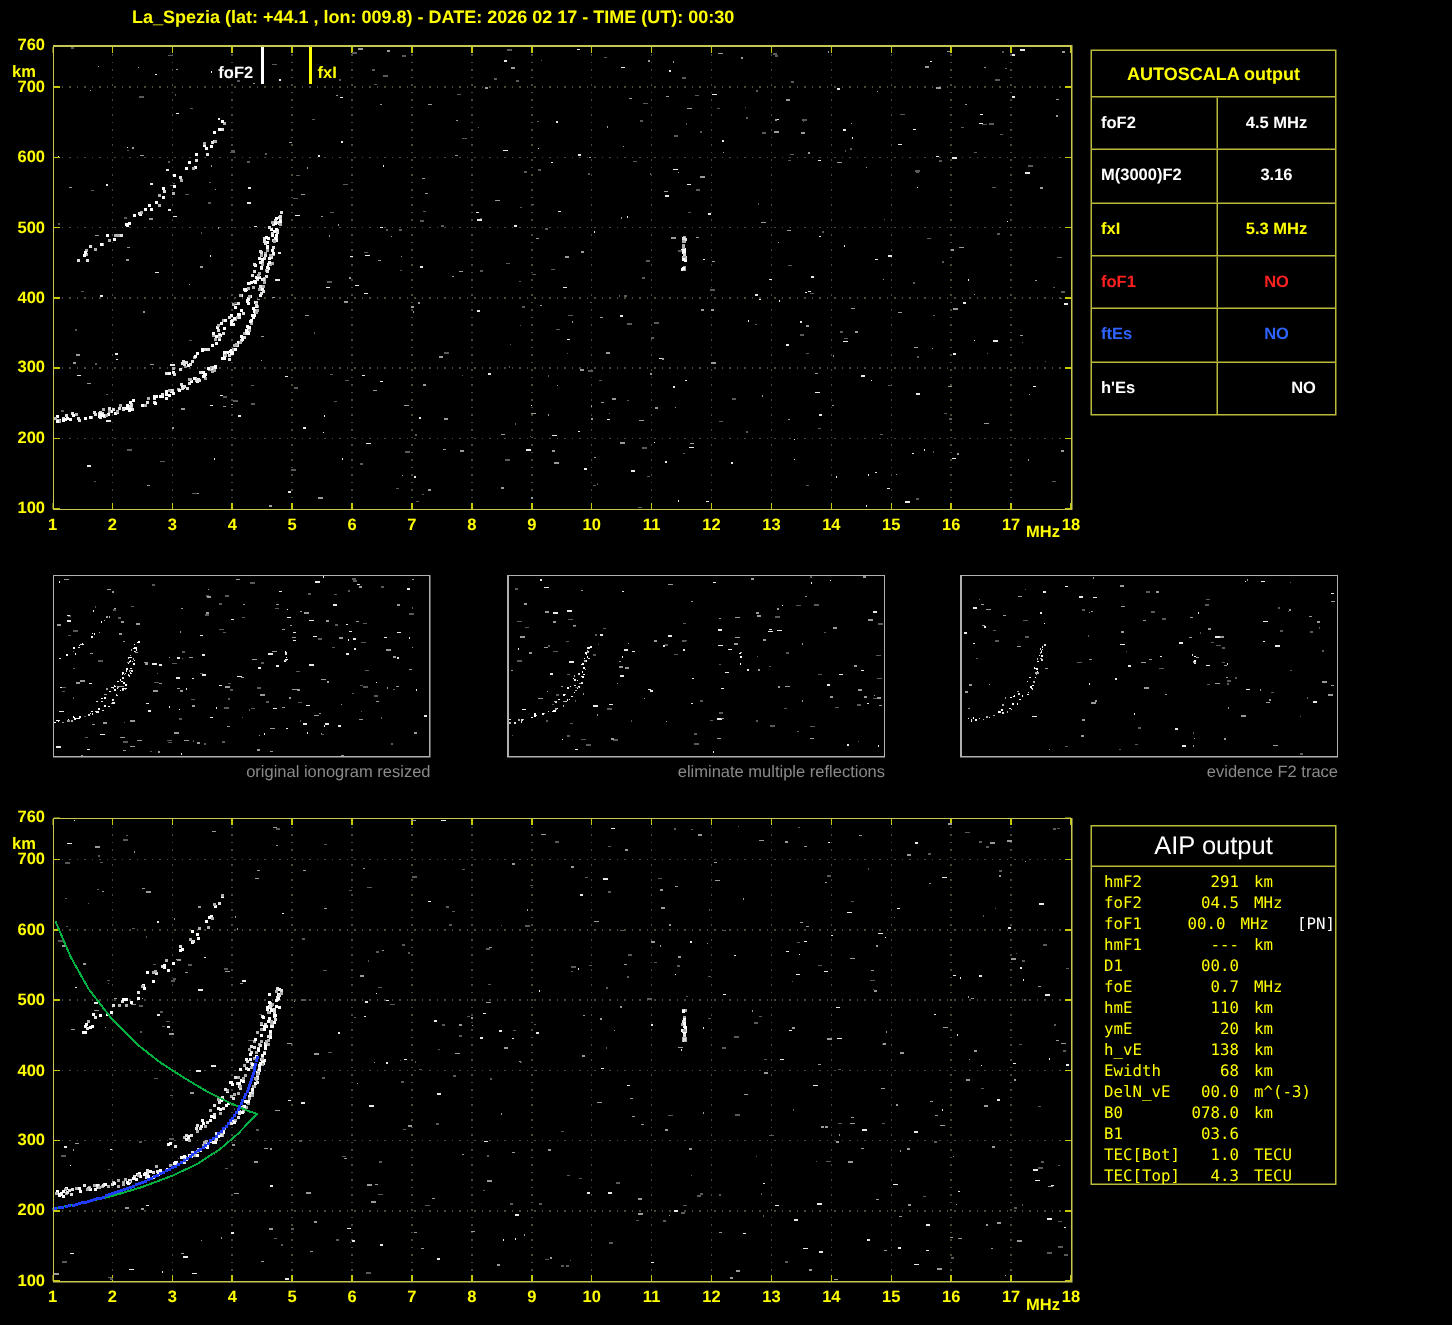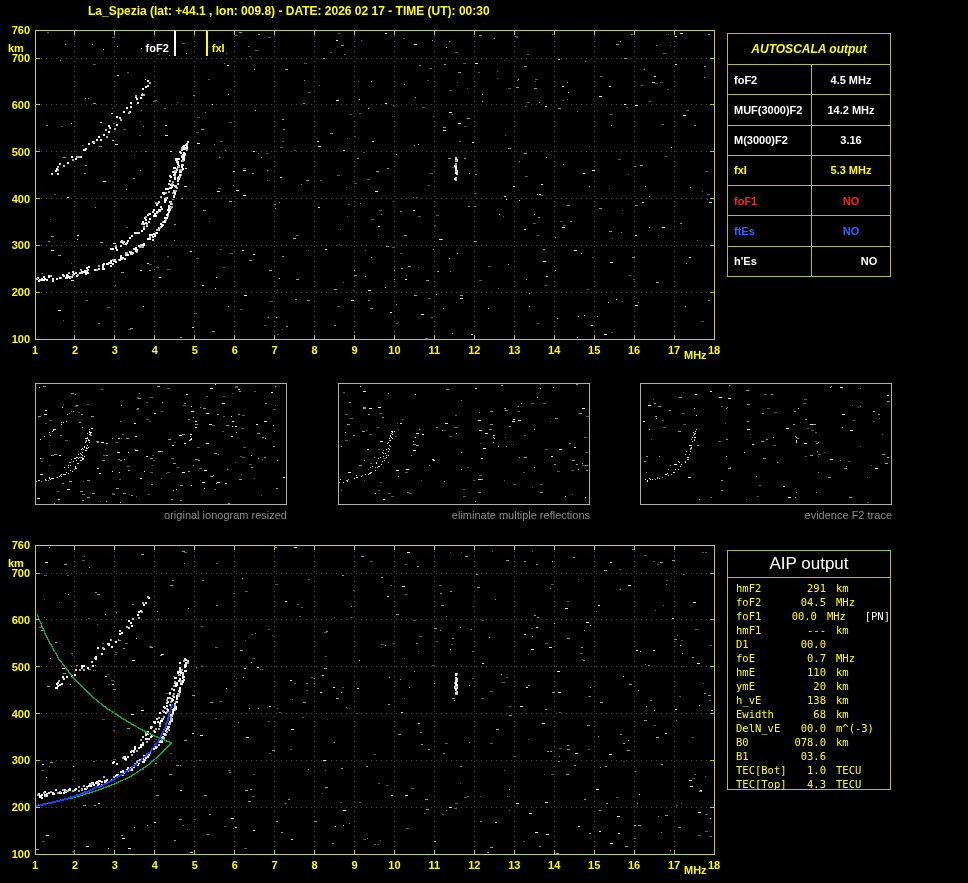--- a/index.html
+++ b/index.html
@@ -9,21 +9,21 @@
   svg.plot{position:absolute;shape-rendering:crispEdges;}
   .ticklabel{position:absolute;color:#ffff00;font-size:11px;font-weight:bold;line-height:12px;}
   .xt{text-align:center;}
   .yt{text-align:right;width:30px;}
   .axlbl{position:absolute;color:#ffff00;font-size:11px;font-weight:bold;}
   .caption{position:absolute;top:509px;width:252px;text-align:right;color:#8a8a8a;font-size:11px;}
   
   .autoscala{position:absolute;left:727px;top:33px;width:164px;height:244px;
              border:1px solid #b9b93a;display:flex;flex-direction:column;box-sizing:border-box;}
   .autoscala .hdr{height:30px;line-height:30px;text-align:center;color:#ffff00;
-                  font-weight:bold;font-size:12px;border-bottom:1px solid #b9b93a;font-style:italic;}
+                  font-weight:bold;font-size:12px;border-bottom:1px solid #b9b93a;}
   .arow{flex:1;display:flex;border-bottom:1px solid #b9b93a;font-size:11px;font-weight:bold;align-items:stretch;}
   .arow:last-child{border-bottom:none;gap:36px;}
   .albl{width:84px;padding-left:6px;border-right:1px solid #b9b93a;display:flex;align-items:center;box-sizing:border-box;}
   .aval{flex:1;display:flex;align-items:center;justify-content:center;}
   
   .aip{position:absolute;left:727px;top:550px;width:164px;height:240px;
        border:1px solid #b9b93a;box-sizing:border-box;font-family:"DejaVu Sans Mono",monospace;}
   .aip .hdr{height:26px;line-height:26px;text-align:center;color:#ffffff;font-size:17px;
             border-bottom:1px solid #b9b93a;font-family:"Liberation Sans",sans-serif;}
   .aip .rows{padding:3px 0 0 8px;}
@@ -3013,24 +3013,20 @@
     </svg>
 
   <div class="autoscala">
     <div class="hdr">AUTOSCALA output</div>
     <div id="autoscala-rows" style="display:flex;flex-direction:column;flex:1;">
         <div class="arow">
           <div class="albl" style="color: rgb(255, 255, 255);">foF2</div>
           <div class="aval" style="color: rgb(255, 255, 255);">4.5 MHz</div>
         </div>
         <div class="arow">
-          <div class="albl" style="color: rgb(255, 255, 255);">MUF(3000)F2</div>
-          <div class="aval" style="color: rgb(255, 255, 255);">14.2 MHz</div>
-        </div>
-        <div class="arow">
           <div class="albl" style="color: rgb(255, 255, 255);">M(3000)F2</div>
           <div class="aval" style="color: rgb(255, 255, 255);">3.16</div>
         </div>
         <div class="arow">
           <div class="albl" style="color: rgb(255, 255, 0);">fxI</div>
           <div class="aval" style="color: rgb(255, 255, 0);">5.3 MHz</div>
         </div>
         <div class="arow">
           <div class="albl" style="color: rgb(255, 32, 32);">foF1</div>
           <div class="aval" style="color: rgb(255, 32, 32);">NO</div>

